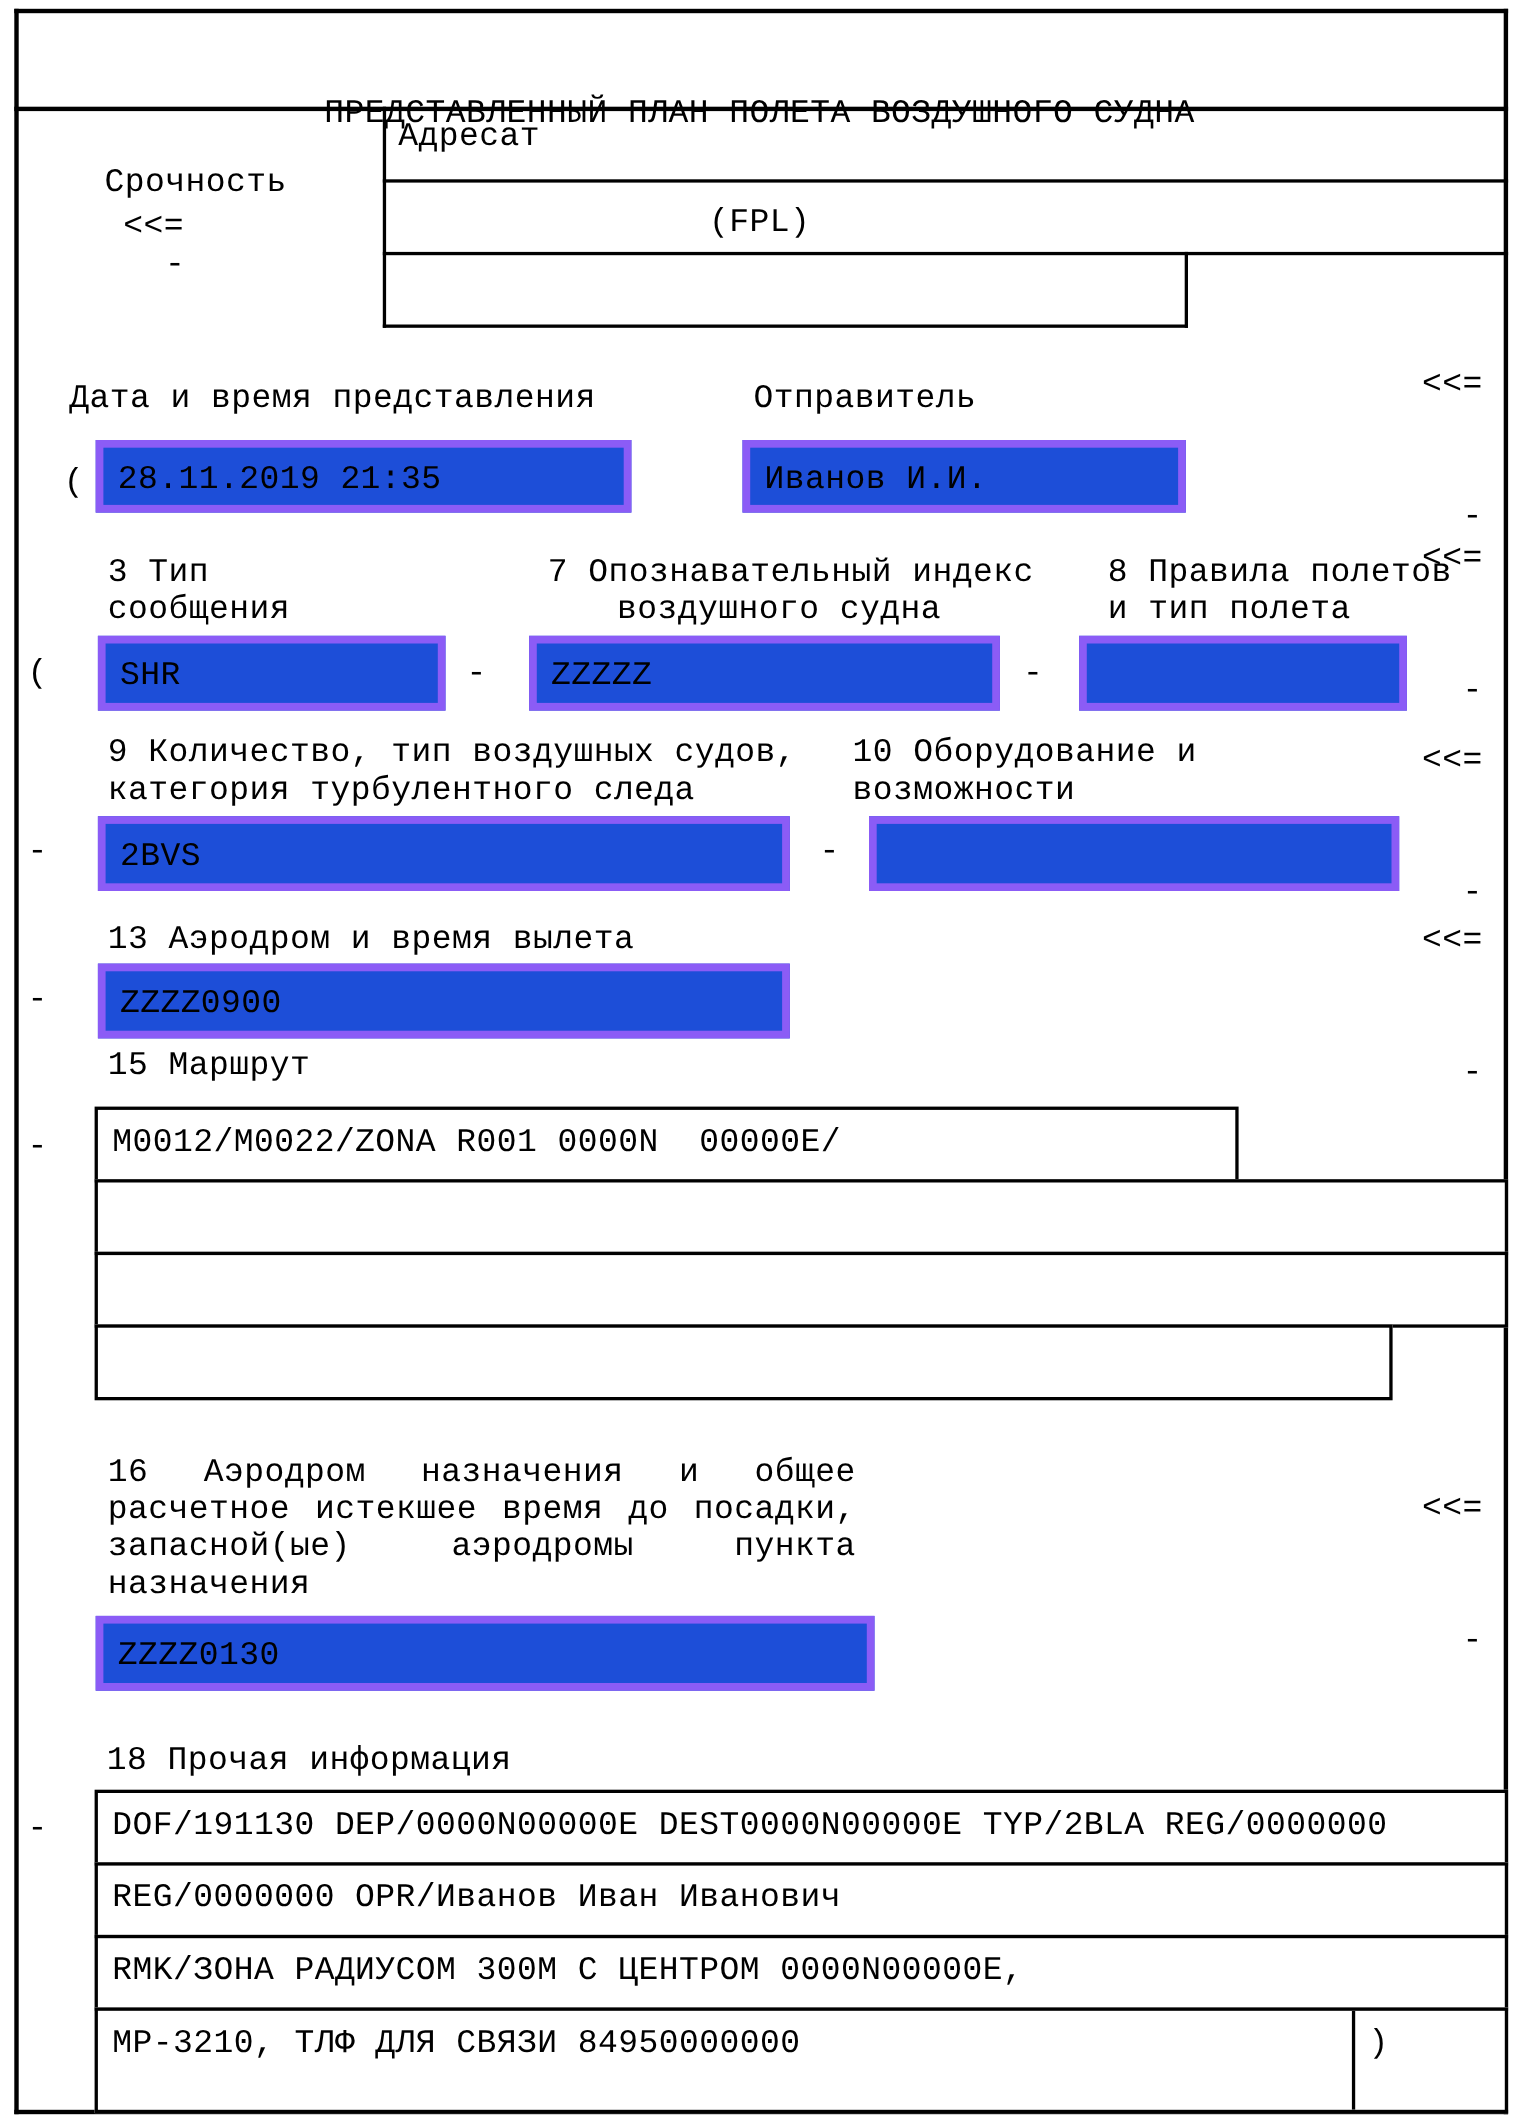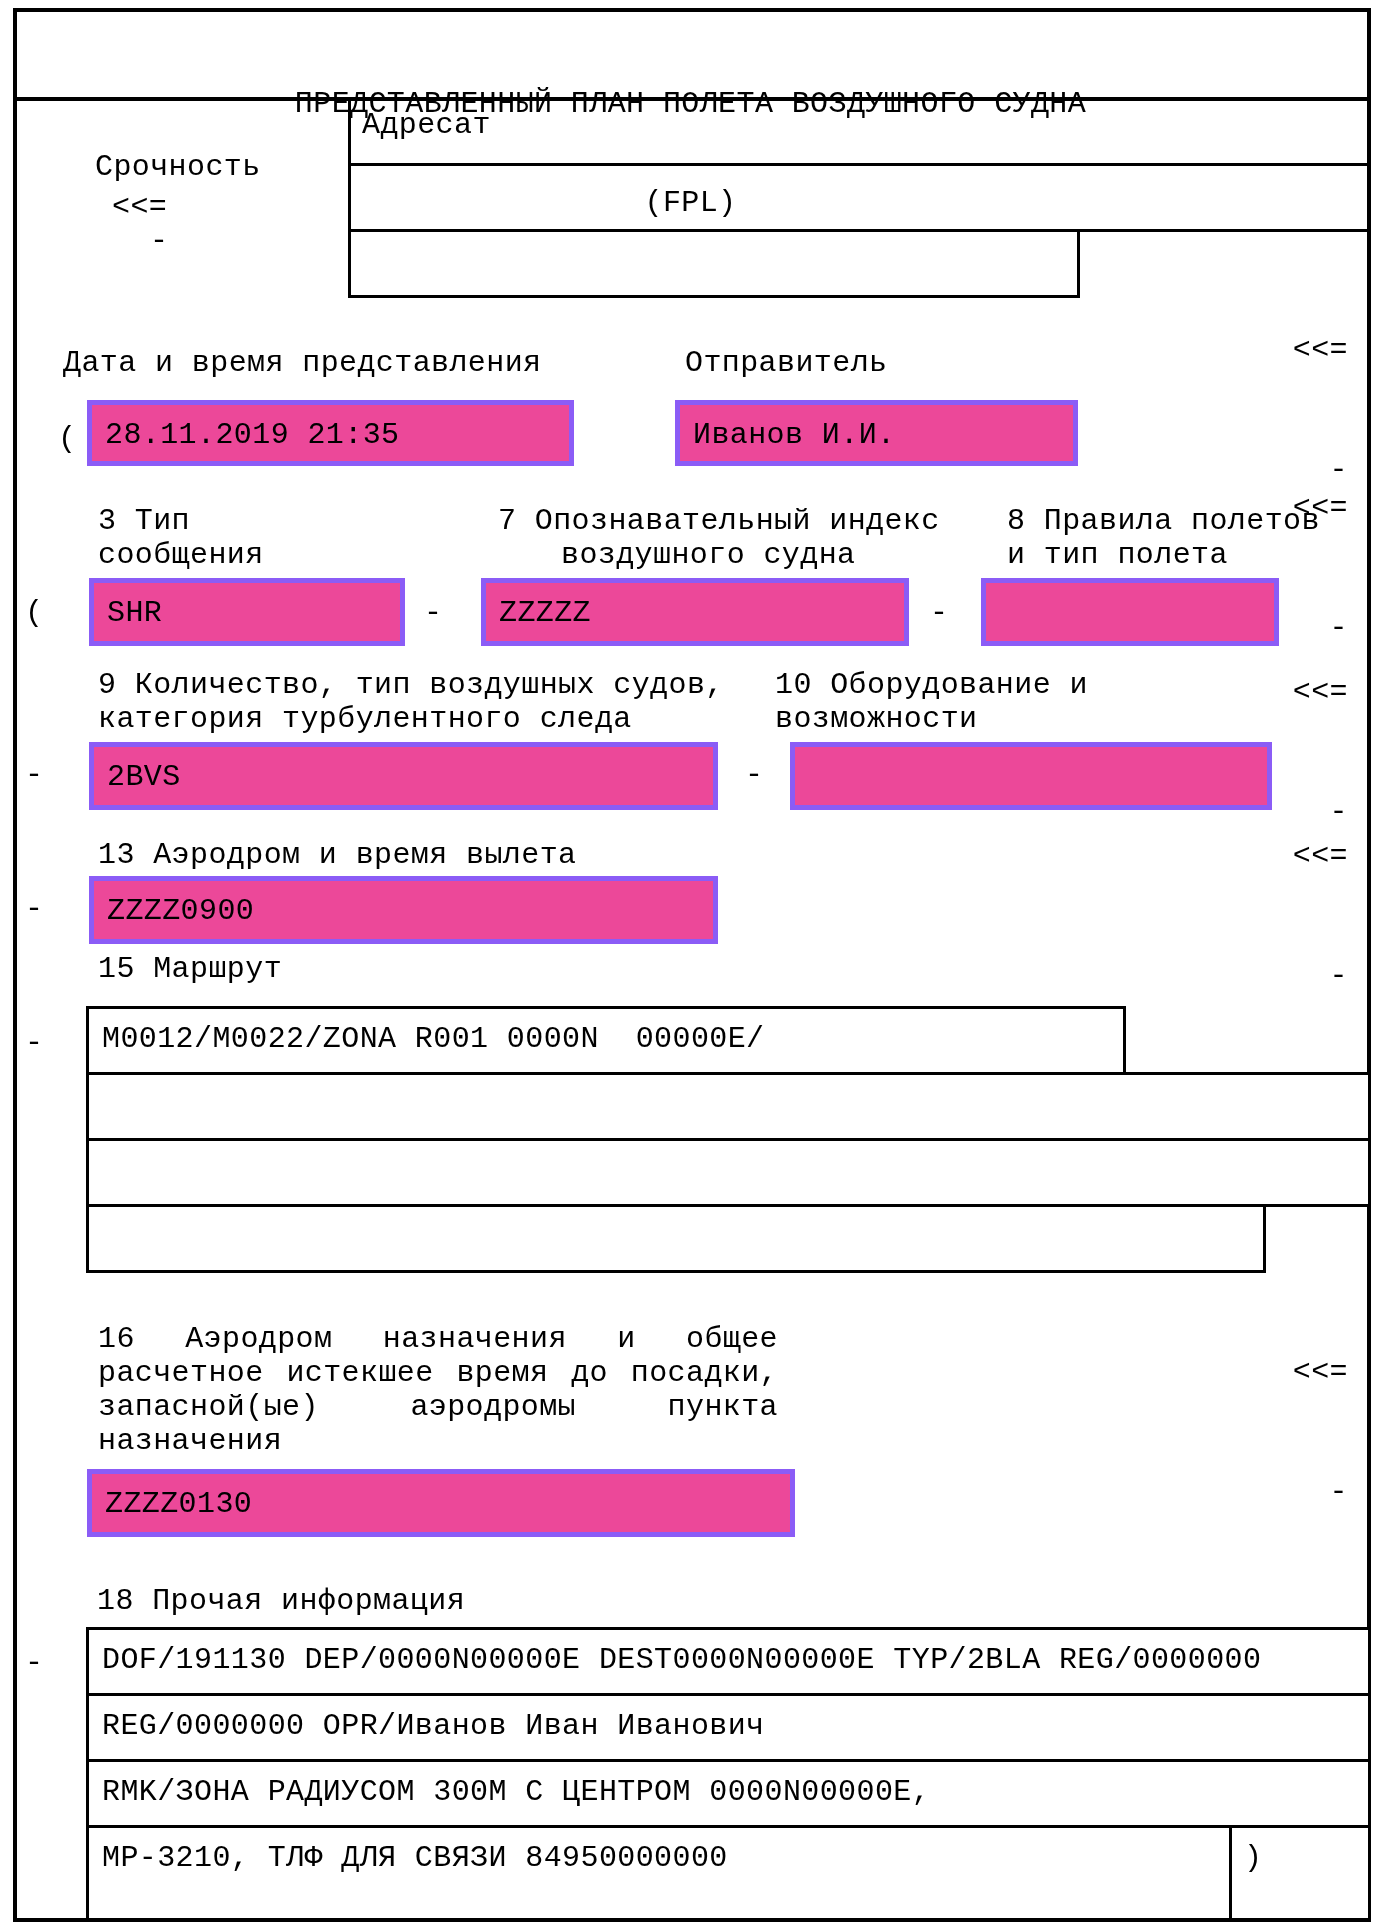--- a/index.html
+++ b/index.html
@@ -9,21 +9,21 @@
     background:#ffffff;color:#000000;
     font-family:"Liberation Mono","DejaVu Sans Mono",monospace;
     font-size:30px;letter-spacing:0.4px;
     overflow:hidden;
   }
   .line{position:absolute;background:#000000;}
   .lbl{position:absolute;white-space:pre;line-height:34px;}
   .sym{position:absolute;white-space:pre;line-height:34px;}
   .box{
     position:absolute;box-sizing:border-box;
-    border:5px solid #8b5cf6;background:#ec4899;
+    border:7px solid #8b5cf6;background:#1d4ed8;
     padding-left:13px;line-height:60px;white-space:pre;overflow:hidden;
   }
   .stack{position:absolute;}
   .row{
     box-sizing:border-box;border:3px solid #000000;background:#ffffff;
     padding-left:13px;line-height:60px;white-space:pre;overflow:hidden;
   }
   .row + .row{margin-top:-3px;}
   .row.split{display:flex;padding:0;}
   .cellA{box-sizing:border-box;flex:0 0 1140px;padding-left:13px;overflow:hidden;white-space:pre;}

